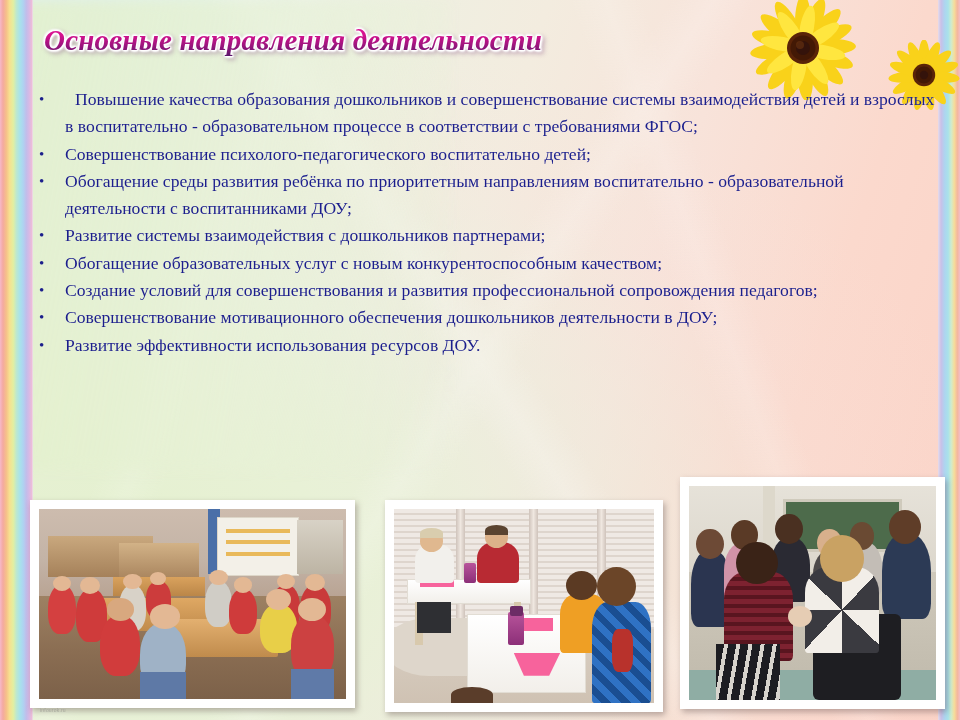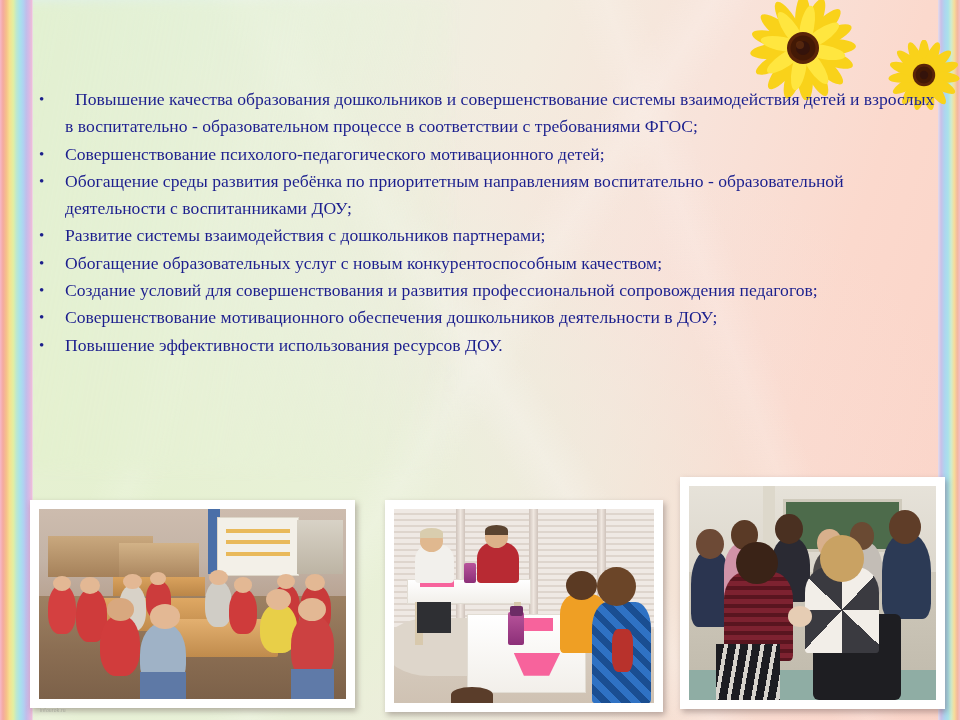--- a/index.html
+++ b/index.html
@@ -234,20 +234,23 @@
   <div class="bg-facets"></div>
   <div class="bg-panel"></div>
 
   <div class="rainbow left">
       <div class="bands"></div>
     </div>
   <div class="rainbow right">
       <div class="bands"></div>
     </div>
 
+  <div class="title-wrap">
+    <div class="title">Основные направления деятельности</div>
+  </div>
 
   <div class="sunflower sf-big">
     <svg viewBox="0 0 100 100" width="106" height="100" aria-hidden="true">
       <g transform="translate(50,48)">
         <g id="pet-b">
           <ellipse rx="8" ry="27" cy="-26" fill="#f9d21a"></ellipse>
         </g>
         <use href="#pet-b" transform="rotate(22)"></use>
         <use href="#pet-b" transform="rotate(44)"></use>
         <use href="#pet-b" transform="rotate(66)"></use>
@@ -308,21 +311,21 @@
     </svg>
   </div>
 
   <div class="bullets">
     <div class="b-item first">
       <span class="b-dot">•</span>
       <span class="b-text">Повышение качества образования дошкольников и совершенствование системы взаимодействия детей и взрослых в воспитательно - образовательном процессе в соответствии с требованиями ФГОС;</span>
     </div>
     <div class="b-item">
       <span class="b-dot">•</span>
-      <span class="b-text">Совершенствование психолого-педагогического мотивационного детей;</span>
+      <span class="b-text">Совершенствование психолого-педагогического воспитательно детей;</span>
     </div>
     <div class="b-item">
       <span class="b-dot">•</span>
       <span class="b-text">Обогащение среды развития ребёнка по приоритетным направлениям воспитательно - образовательной деятельности с воспитанниками ДОУ;</span>
     </div>
     <div class="b-item">
       <span class="b-dot">•</span>
       <span class="b-text">Развитие системы взаимодействия с дошкольников партнерами;</span>
     </div>
     <div class="b-item">
@@ -332,21 +335,21 @@
     <div class="b-item">
       <span class="b-dot">•</span>
       <span class="b-text">Создание условий для совершенствования и  развития профессиональной сопровождения педагогов;</span>
     </div>
     <div class="b-item">
       <span class="b-dot">•</span>
       <span class="b-text">Совершенствование мотивационного обеспечения дошкольников деятельности в ДОУ;</span>
     </div>
     <div class="b-item">
       <span class="b-dot">•</span>
-      <span class="b-text">Повышение эффективности использования ресурсов ДОУ.</span>
+      <span class="b-text">Развитие эффективности использования ресурсов ДОУ.</span>
     </div>
   </div>
 
   <div class="photo p1">
     <div class="inner">
       <div class="scene">
         <div class="sh wall"></div>
         <div class="sh drape"></div>
         <div class="sh shelf"></div>
         <div class="sh shelf2"></div>

